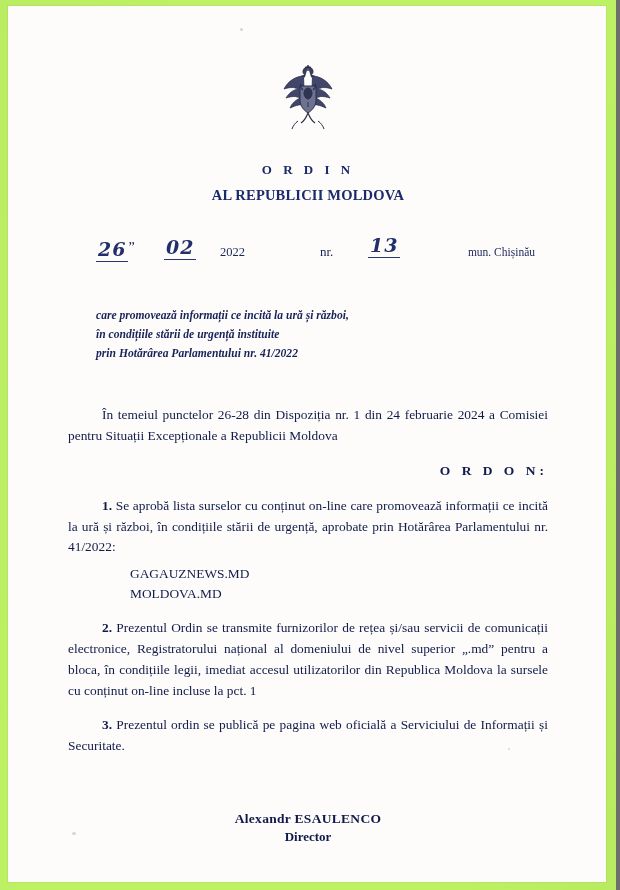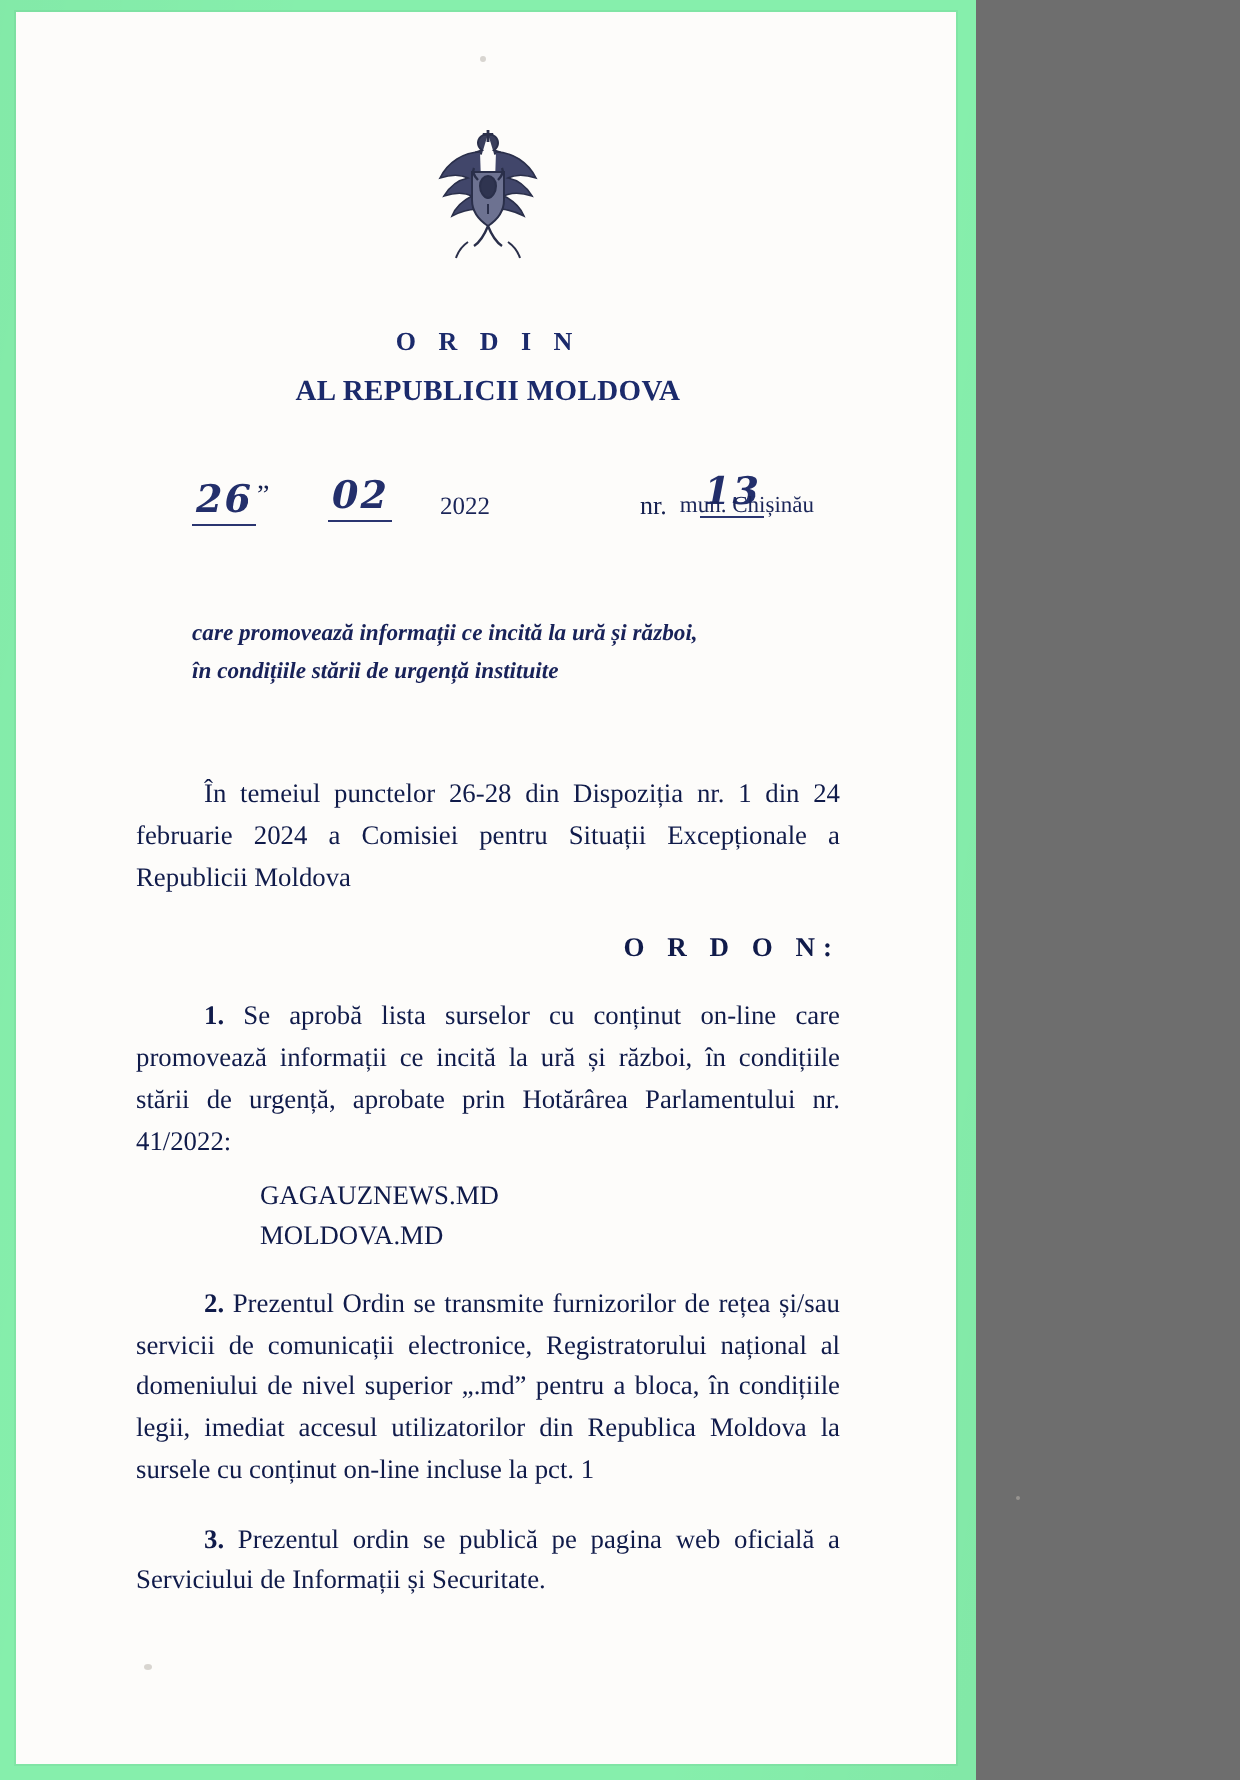--- a/index.html
+++ b/index.html
@@ -8,23 +8,23 @@
     background: #6e6e6e;
   }
   body {
     width: 620px;
     height: 890px;
     overflow: hidden;
     font-family: "Liberation Serif", serif;
   }
   .page {
     position: relative;
-    width: 488px;
+    width: 616px;
     height: 890px;
-    background: #86efac;
+    background: #bef264;
     box-sizing: border-box;
     padding: 0;
   }
   
   .page::before {
     content: "";
     position: absolute;
     inset: 0;
     background:
       linear-gradient(100deg, rgba(0,0,0,0.025) 0%, rgba(0,0,0,0) 25%, rgba(0,0,0,0) 75%, rgba(0,0,0,0.03) 100%);
@@ -122,21 +122,21 @@
   }
   .meta-nr {
     position: absolute;
     left: 252px;
     top: 8px;
     font-size: 13px;
     color: #15204f;
   }
   .meta-nrval {
     position: absolute;
-    left: 282px;
+    left: 300px;
     top: -2px;
   }
   .meta-city {
     position: absolute;
     right: 13px;
     top: 10px;
     font-size: 11.5px;
     color: #1a2558;
   }
 
@@ -259,20 +259,21 @@
         <span class="meta-month hand underline-s">02</span>
         <span class="meta-year">2022</span>
         <span class="meta-nr">nr.</span>
         <span class="meta-nrval hand underline-s">13</span>
         <span class="meta-city">mun. Chișinău</span>
       </div>
 
       <div class="subject">
         <div>care promovează informații ce incită la ură și război,</div>
         <div>în condițiile stării de urgență instituite</div>
+        <div>prin Hotărârea Parlamentului nr. 41/2022</div>
       </div>
 
       <div class="body">
         <p>În temeiul punctelor 26-28 din Dispoziția nr. 1 din 24 februarie 2024 a Comisiei pentru Situații Excepționale a Republicii Moldova</p>
 
         <p class="ordon">O R D O N:</p>
 
         <p>
           <span class="num">1.</span>
           <span>Se aprobă lista surselor cu conținut on-line care promovează informații ce incită la ură și război, în condițiile stării de urgență, aprobate prin Hotărârea Parlamentului nr. 41/2022:</span>
@@ -287,16 +288,21 @@
           <span class="num">2.</span>
           <span>Prezentul Ordin se transmite furnizorilor de rețea și/sau servicii de comunicații electronice, Registratorului național al domeniului de nivel superior „.md” pentru a bloca, în condițiile legii, imediat accesul utilizatorilor din Republica Moldova la sursele cu conținut on-line incluse la pct. 1</span>
         </p>
 
         <p>
           <span class="num">3.</span>
           <span>Prezentul ordin se publică pe pagina web oficială a Serviciului de Informații și Securitate.</span>
         </p>
       </div>
 
+      <div class="sign">
+        <div class="sign-name">Alexandr ESAULENCO</div>
+        <div class="sign-role">Director</div>
+
+      </div>
 
     </div>
   </div>
 </div>
 
 </body></html>

